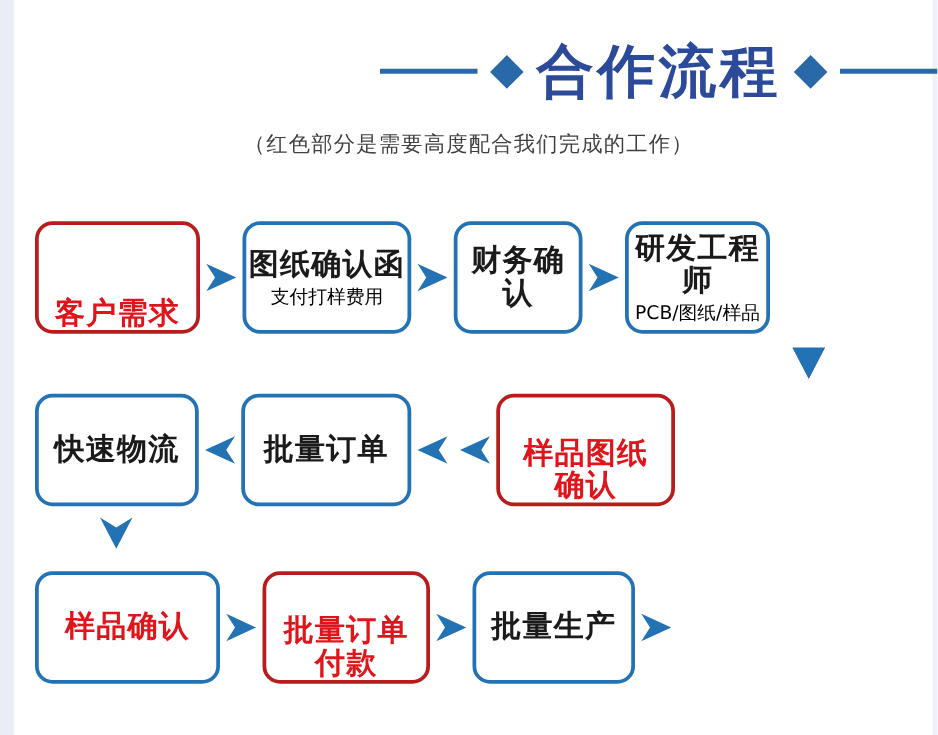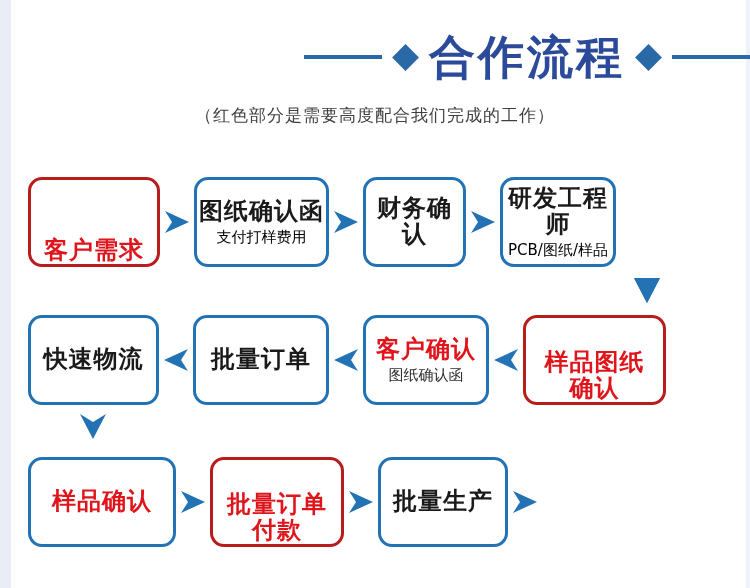--- a/index.html
+++ b/index.html
@@ -220,24 +220,20 @@
 
     <div class="node blue" style="width:136px">
       <div class="main black">批量订单</div>
     </div>
     <div class="arrow-h">
       <svg class="ico" width="28" height="26" viewBox="0 0 28 26" aria-hidden="true">
         <path d="M26,2 L2,13 L26,24 L19,13 Z" fill="#2272b4"></path>
       </svg>
     </div>
 
-    <div class="node blue" style="width:126px">
-      <div class="main red">客户确认</div>
-      <div class="sub black">图纸确认函</div>
-    </div>
     <div class="arrow-h">
       <svg class="ico" width="28" height="26" viewBox="0 0 28 26" aria-hidden="true">
         <path d="M26,2 L2,13 L26,24 L19,13 Z" fill="#2272b4"></path>
       </svg>
     </div>
 
     <div class="node red" style="width:143px">
       <div class="main red" style="white-space:pre-line">样品图纸
 确认</div>
     </div>

